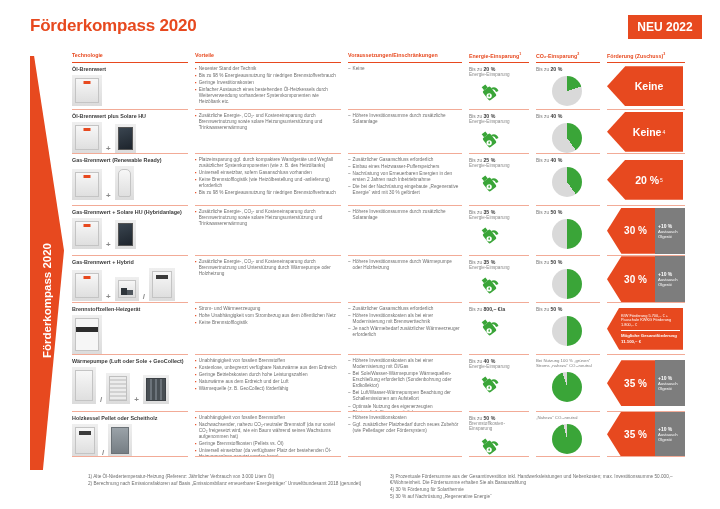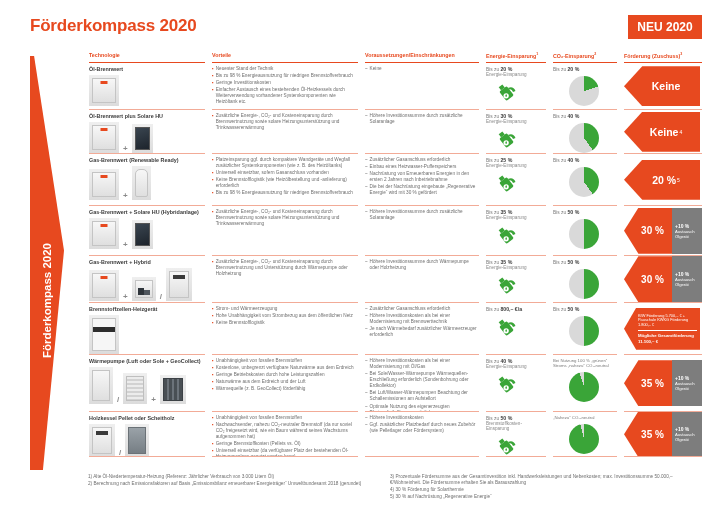--- a/index.html
+++ b/index.html
@@ -13,21 +13,21 @@
              color:#fff;font-weight:bold;font-size:12px;display:flex;align-items:center;justify-content:center;}
 
   
   .ribbon{position:absolute;left:30px;top:56px;width:34px;height:414px;background:var(--accent);
           clip-path:polygon(0 0,12% 0,100% 47%,38% 100%,0 100%);
           display:flex;align-items:center;justify-content:center;}
   .ribbon-text{writing-mode:vertical-rl;transform:rotate(180deg) translateY(-38px);color:#fff;
                font-weight:bold;font-size:11.5px;white-space:nowrap;}
 
   
-  .tbl{position:absolute;left:89px;top:52px;width:614px;}
+  .tbl{position:absolute;left:72px;top:52px;width:614px;}
   .trow,.thead{display:grid;grid-template-columns:116px 146px 114px 60px 64px 78px;column-gap:7px;}
   .th{color:var(--accent);font-weight:bold;font-size:5.3px;padding-bottom:3px;border-bottom:1px solid var(--accent);}
   .th sup{font-size:3.6px;}
   .cell{border-top:none;padding:3px 2px 2px 0;overflow:hidden;box-sizing:border-box;}
   .trow+.trow .cell{border-top:1px solid var(--rule);}
   .trow:last-child .cell{border-bottom:1px solid var(--rule);}
 
   .tech-name{font-size:5.4px;font-weight:bold;color:#3b3b3b;margin-bottom:3px;}
   .devices{display:flex;align-items:flex-end;gap:3px;}
   .tile{background:linear-gradient(#efefef,#dcdcdc);padding:3px;display:flex;align-items:flex-end;justify-content:center;}
@@ -83,21 +83,21 @@
 
   .footnotes{position:absolute;top:474px;font-size:4.3px;color:#8f8f8f;line-height:1.35;}
   .fn-left{left:88px;width:295px;}
   .fn-right{left:390px;width:312px;}
 </style>
 </head>
 <body>
 
 <div class="page">
   <div class="page-title">Förderkompass 2020</div>
-  <div class="neu-badge">NEU 2020</div>
+  <div class="neu-badge">NEU 2022</div>
 
   <div class="ribbon">
     <span class="ribbon-text">Förderkompass 2020</span>
   </div>
 
   <div class="tbl">
     <div class="thead">
       <div class="th"><span>Technologie</span></div>
       <div class="th"><span>Vorteile</span></div>
       <div class="th"><span>Voraussetzungen/Einschränkungen</span></div>

